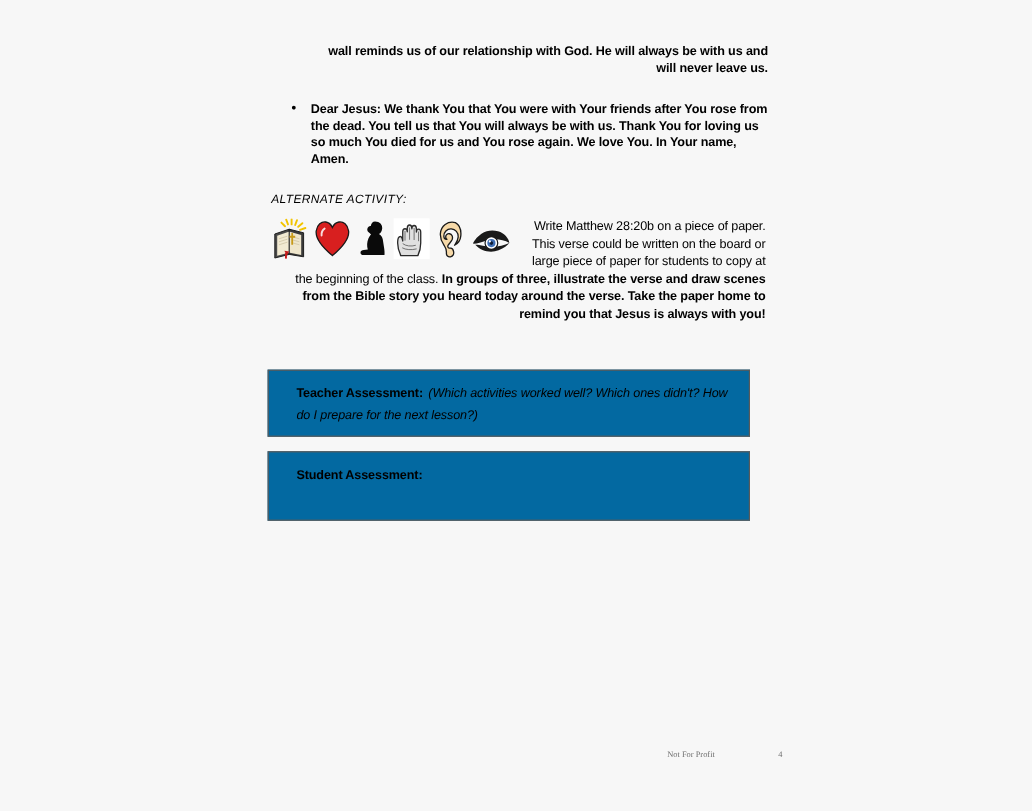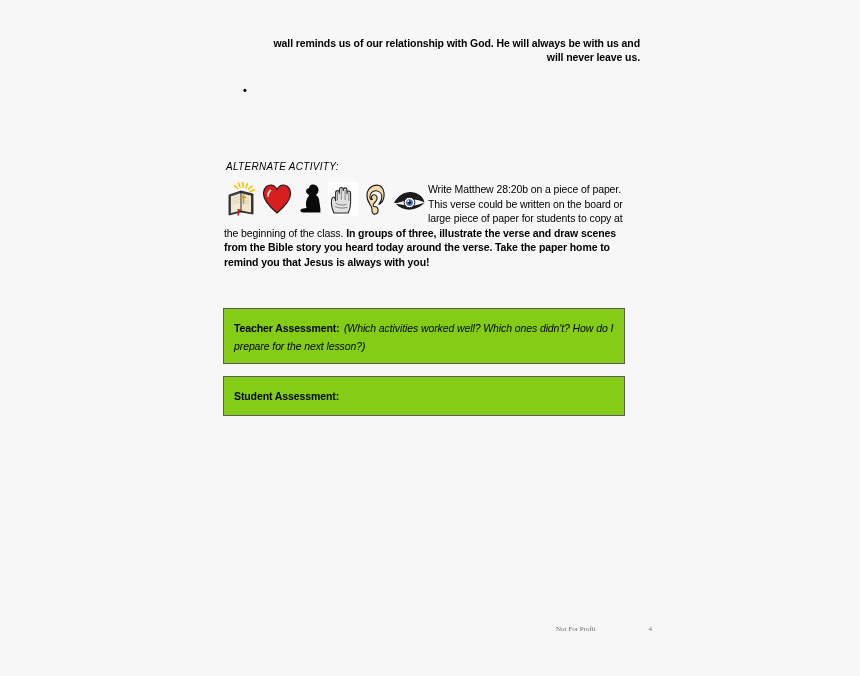--- a/index.html
+++ b/index.html
@@ -74,50 +74,51 @@
   }
 
   .alt-block {
     position: absolute;
     left: 224px;
     top: 182px;
     width: 414px;
     font-size: 10.5px;
     line-height: 14.5px;
     letter-spacing: -0.1px;
+    text-align: right;
   }
 
   .icon-strip {
     float: left;
     display: block;
     height: 34px;
     margin: 0 2px 0 2px;
   }
   .icon-strip svg { display: block; }
 
   .alt-text b { font-weight: bold; }
 
   
   .assess-box {
     position: absolute;
     left: 223px;
     border: 1px solid #5a5a5a;
-    background: #84cc16;
+    background: #0369a1;
     box-sizing: border-box;
-    padding: 9px 9px 6px 10px;
+    padding: 9px 9px 6px 23px;
   }
   .assess-box.teacher {
     top: 308px;
     width: 402px;
     height: 56px;
   }
   .assess-box.student {
     top: 376px;
     width: 402px;
-    height: 40px;
+    height: 58px;
   }
   .assess-label {
     font-size: 10.5px;
     font-weight: bold;
     line-height: 14px;
     letter-spacing: -0.1px;
   }
   .assess-hint {
     font-size: 10.5px;
     font-style: italic;
@@ -147,20 +148,21 @@
 <body>
 
 <div class="page">
 
   <div class="content-col">
     <p class="para-continued">wall reminds us of our relationship with God. He will always be with us and will never leave us.</p>
 
     <ul class="bullet-list">
       <li class="bullet-item">
         <span class="bullet-mark">•</span>
+        <span>Dear Jesus: We thank You that You were with Your friends after You rose from the dead. You tell us that You will always be with us. Thank You for loving us so much You died for us and You rose again. We love You. In Your name, Amen.</span>
       </li>
     </ul>
   </div>
 
   <div class="alt-heading">ALTERNATE ACTIVITY:</div>
 
   <div class="alt-block clearfix">
 
     
     <span class="icon-strip">

